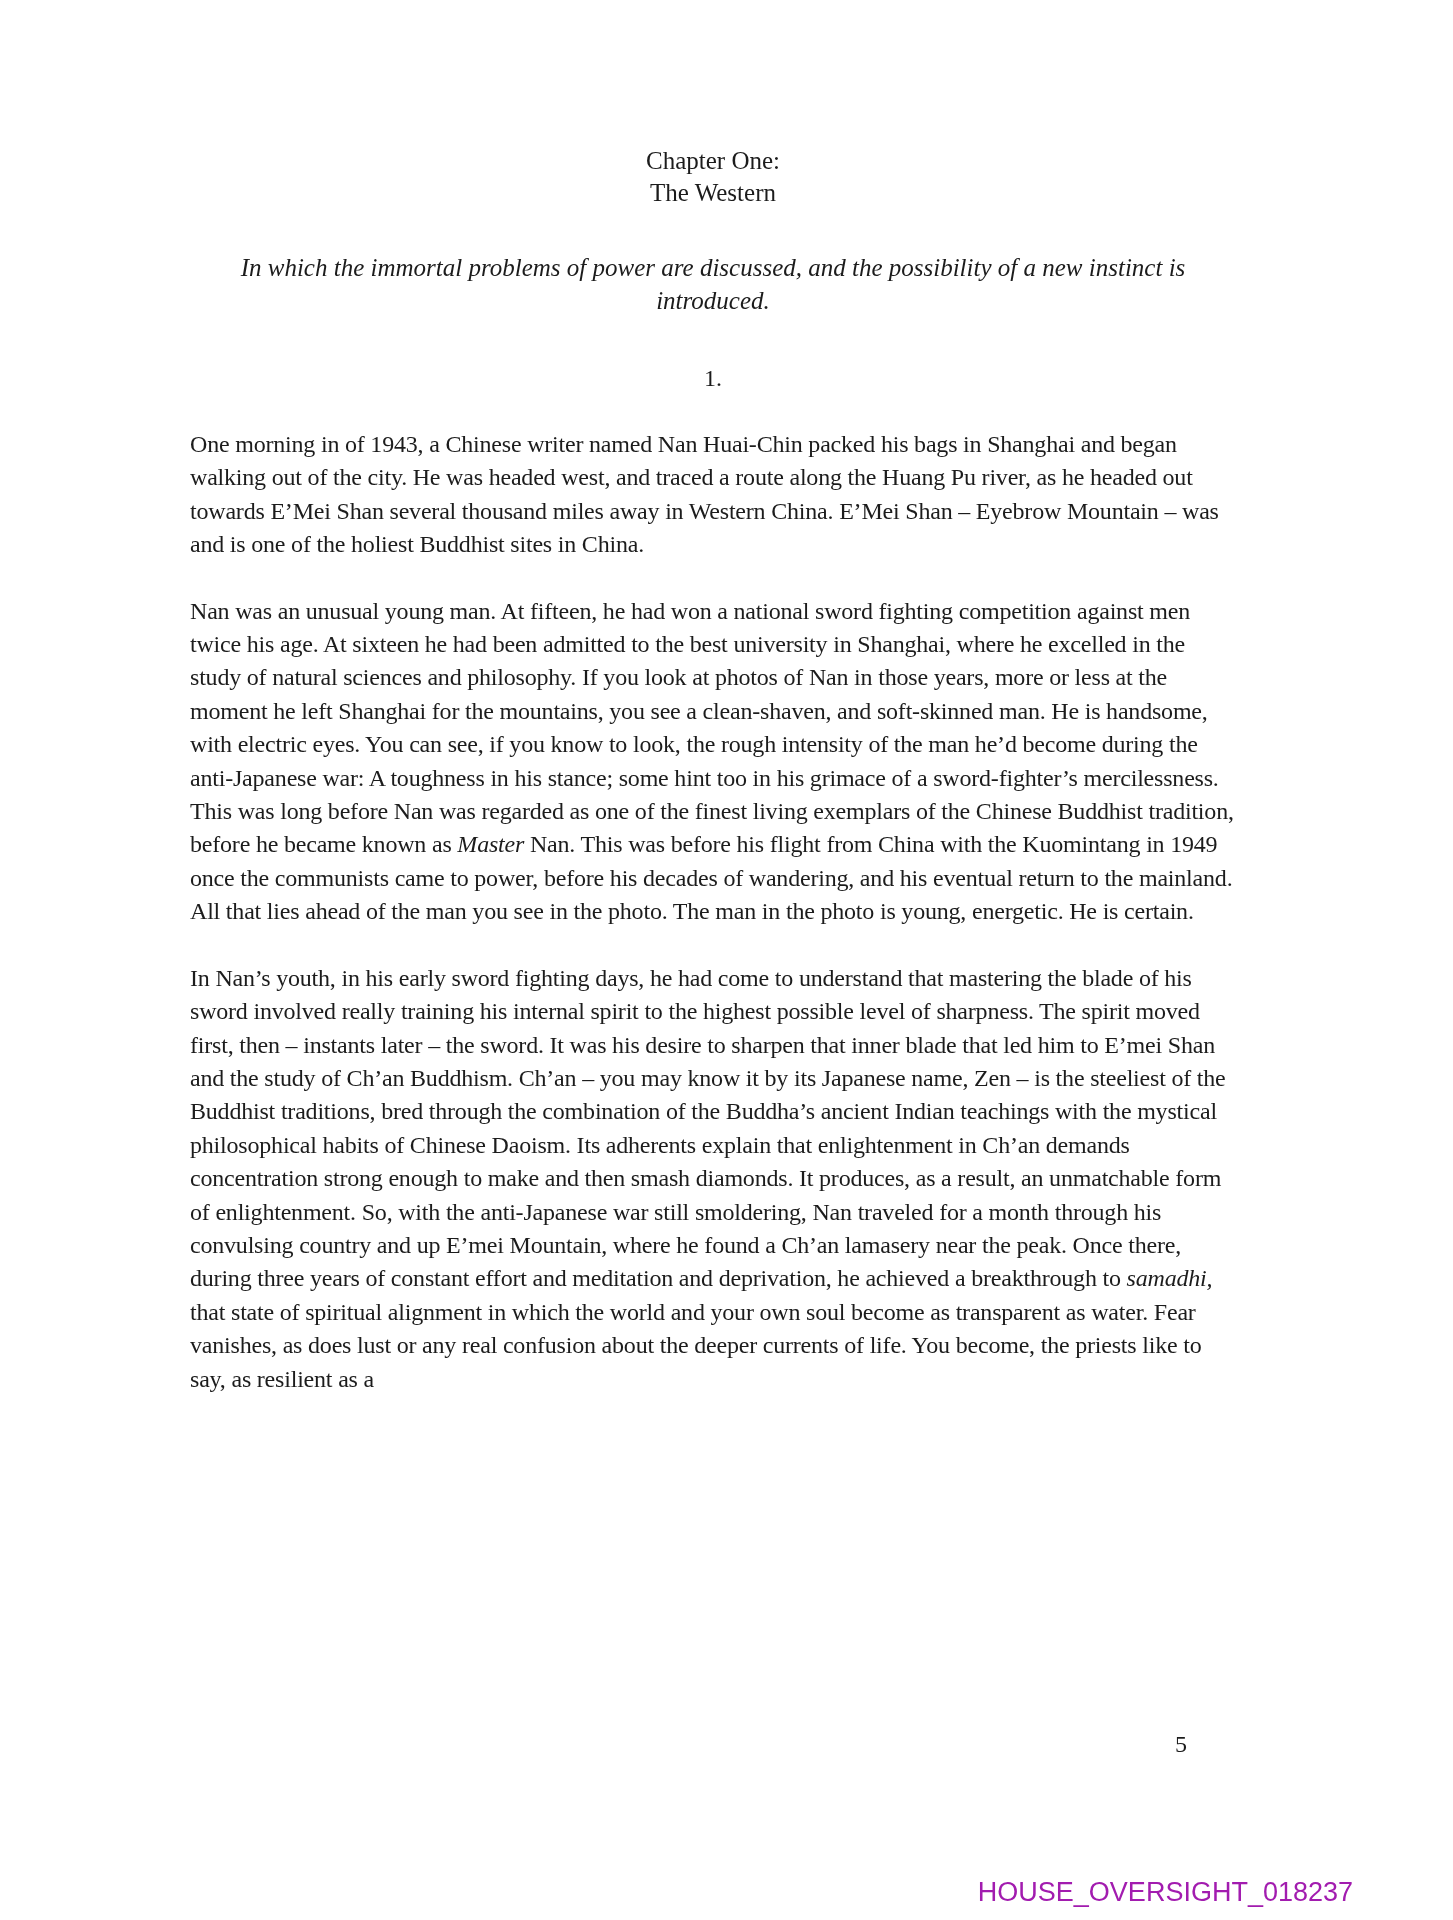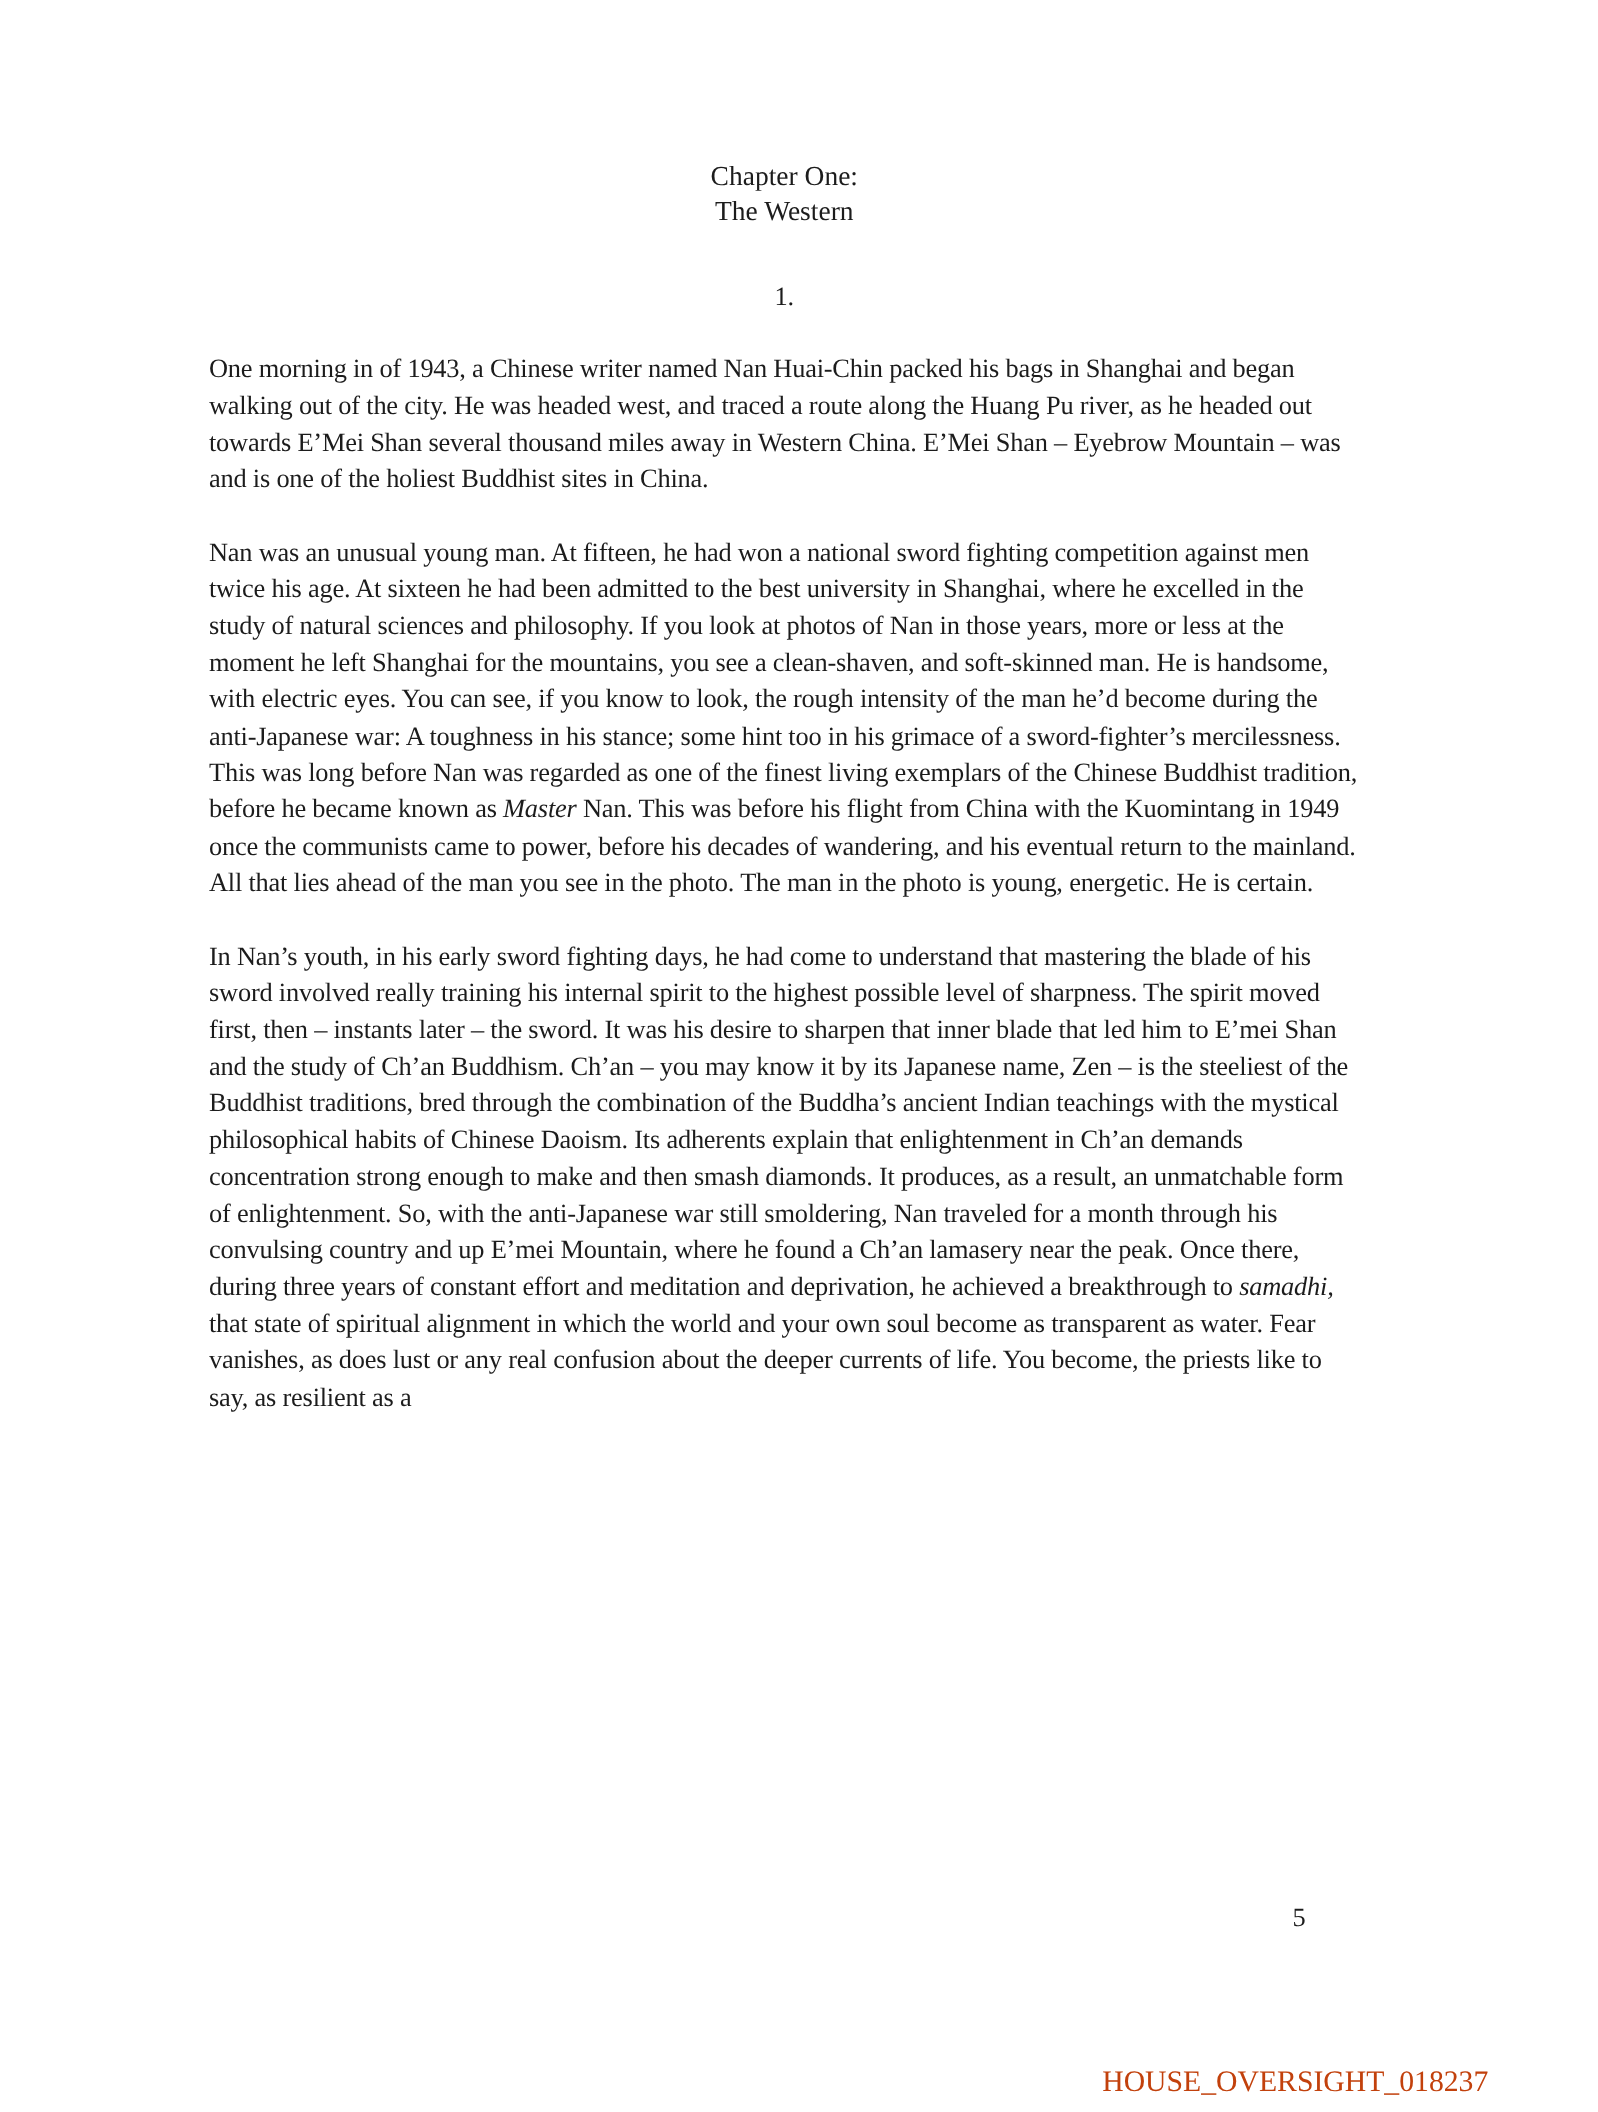--- a/index.html
+++ b/index.html
@@ -60,37 +60,38 @@
     position: absolute;
     top: 1728px;
     right: 266px;
     font-size: 24px;
     line-height: 33px;
   }
   .bates-number {
     position: absolute;
     top: 1876px;
     right: 100px;
-    font-family: Liberation Serif, serif;
+    font-family: Liberation Sans, sans-serif;
     font-size: 27px;
     line-height: 32px;
-    color: #c2410c;
+    color: #a21caf;
   }
 </style>
 </head>
 <body>
 
 <div class="page">
   <div class="content">
 
     <div class="chapter-heading">
       <div>Chapter One:</div>
       <div>The Western</div>
     </div>
 
+    <div class="epigraph">In which the immortal problems of power are discussed, and the possibility of a new instinct is introduced.</div>
 
     <div class="section-number">1.</div>
 
     <p class="body-paragraph">One morning in of 1943, a Chinese writer named Nan Huai-Chin packed his bags in Shanghai and began walking out of the city. He was headed west, and traced a route along the Huang Pu river, as he headed out towards E’Mei Shan several thousand miles away in Western China. E’Mei Shan – Eyebrow Mountain – was and is one of the holiest Buddhist sites in China.</p>
 
     <p class="body-paragraph"><span>Nan was an unusual young man. At fifteen, he had won a national sword fighting competition against men twice his age. At sixteen he had been admitted to the best university in Shanghai, where he excelled in the study of natural sciences and philosophy. If you look at photos of Nan in those years, more or less at the moment he left Shanghai for the mountains, you see a clean-shaven, and soft-skinned man. He is handsome, with electric eyes. You can see, if you know to look, the rough intensity of the man he’d become during the anti-Japanese war: A toughness in his stance; some hint too in his grimace of a sword-fighter’s mercilessness. This was long before Nan was regarded as one of the finest living exemplars of the Chinese Buddhist tradition, before he became known as </span><span class="inline-italic">Master</span><span> Nan. This was before his flight from China with the Kuomintang in 1949 once the communists came to power, before his decades of wandering, and his eventual return to the mainland. All that lies ahead of the man you see in the photo. The man in the photo is young, energetic. He is certain.</span></p>
 
     <p class="body-paragraph"><span>In Nan’s youth, in his early sword fighting days, he had come to understand that mastering the blade of his sword involved really training his internal spirit to the highest possible level of sharpness. The spirit moved first, then – instants later – the sword. It was his desire to sharpen that inner blade that led him to E’mei Shan and the study of Ch’an Buddhism. Ch’an – you may know it by its Japanese name, Zen – is the steeliest of the Buddhist traditions, bred through the combination of the Buddha’s ancient Indian teachings with the mystical philosophical habits of Chinese Daoism. Its adherents explain that enlightenment in Ch’an demands concentration strong enough to make and then smash diamonds. It produces, as a result, an unmatchable form of enlightenment. So, with the anti-Japanese war still smoldering, Nan traveled for a month through his convulsing country and up E’mei Mountain, where he found a Ch’an lamasery near the peak. Once there, during three years of constant effort and meditation and deprivation, he achieved a breakthrough to </span><span class="inline-italic">samadhi,</span><span> that state of spiritual alignment in which the world and your own soul become as transparent as water. Fear vanishes, as does lust or any real confusion about the deeper currents of life. You become, the priests like to say, as resilient as a</span></p>
 
   </div>

